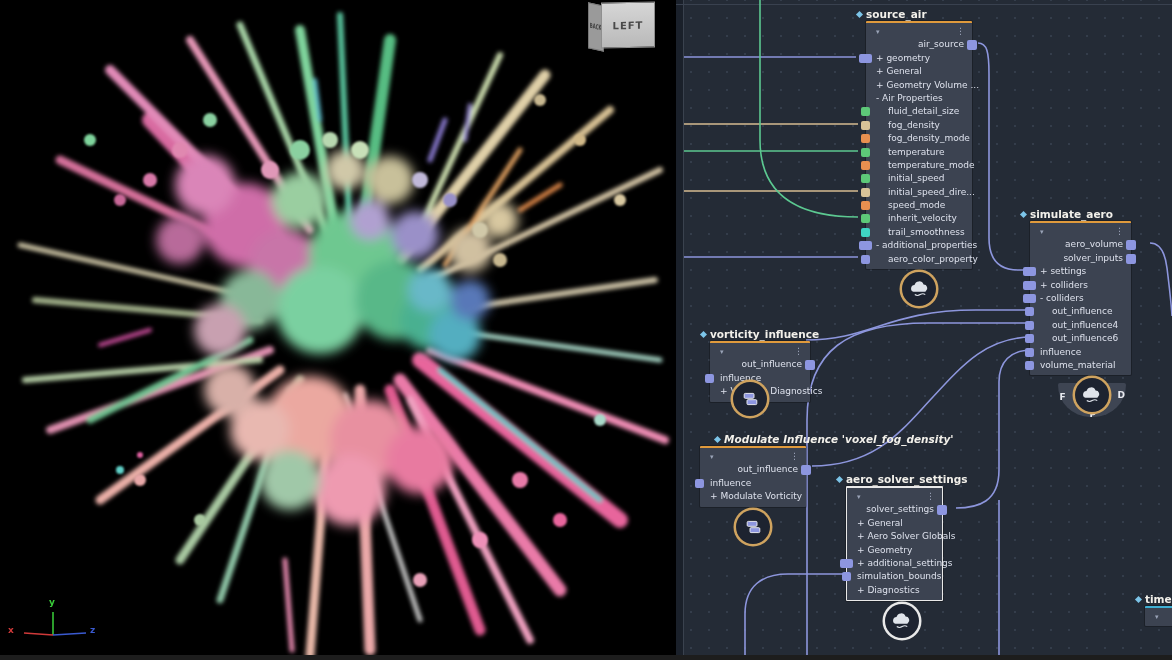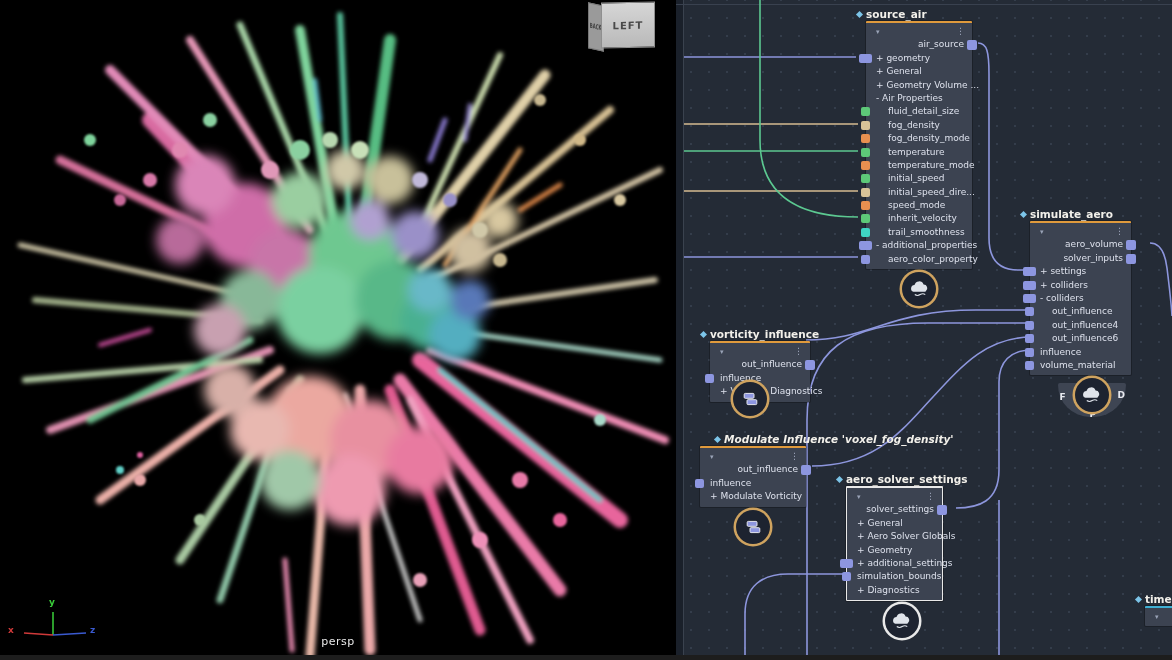--- a/index.html
+++ b/index.html
@@ -204,21 +204,20 @@
       <svg width="110" height="55" viewBox="0 0 110 55">
         <line x1="53" y1="40" x2="53" y2="17" stroke="#3ad03a" stroke-width="1.5"></line>
         <line x1="53" y1="40" x2="24" y2="38" stroke="#d03a3a" stroke-width="1.5"></line>
         <line x1="53" y1="40" x2="86" y2="38" stroke="#3a5ad0" stroke-width="1.5"></line>
       </svg>
       <span class="lab" style="left:49px;top:2px;color:#3ad03a;" data-interactable="false">y</span>
       <span class="lab" style="left:8px;top:30px;color:#d03a3a;" data-interactable="false">x</span>
       <span class="lab" style="left:90px;top:30px;color:#3a5ad0;" data-interactable="false">z</span>
     </div>
 
-    <div id="persp-label" data-interactable="false">persp</div>
   </div>
 
   <div id="graph" data-interactable="true">
     <div id="graph-edge" data-interactable="false"></div>
     <div id="graph-topline" data-interactable="false"></div>
 
     <svg id="wires" width="496" height="660" viewBox="0 0 496 660" data-interactable="false">
       <g fill="none" stroke-width="1.6">
         <path data-interactable="true" stroke="#8d96dd" d="M8,57 H180"></path>
         <path data-interactable="true" stroke="#d6bd92" d="M8,124 H182"></path>

